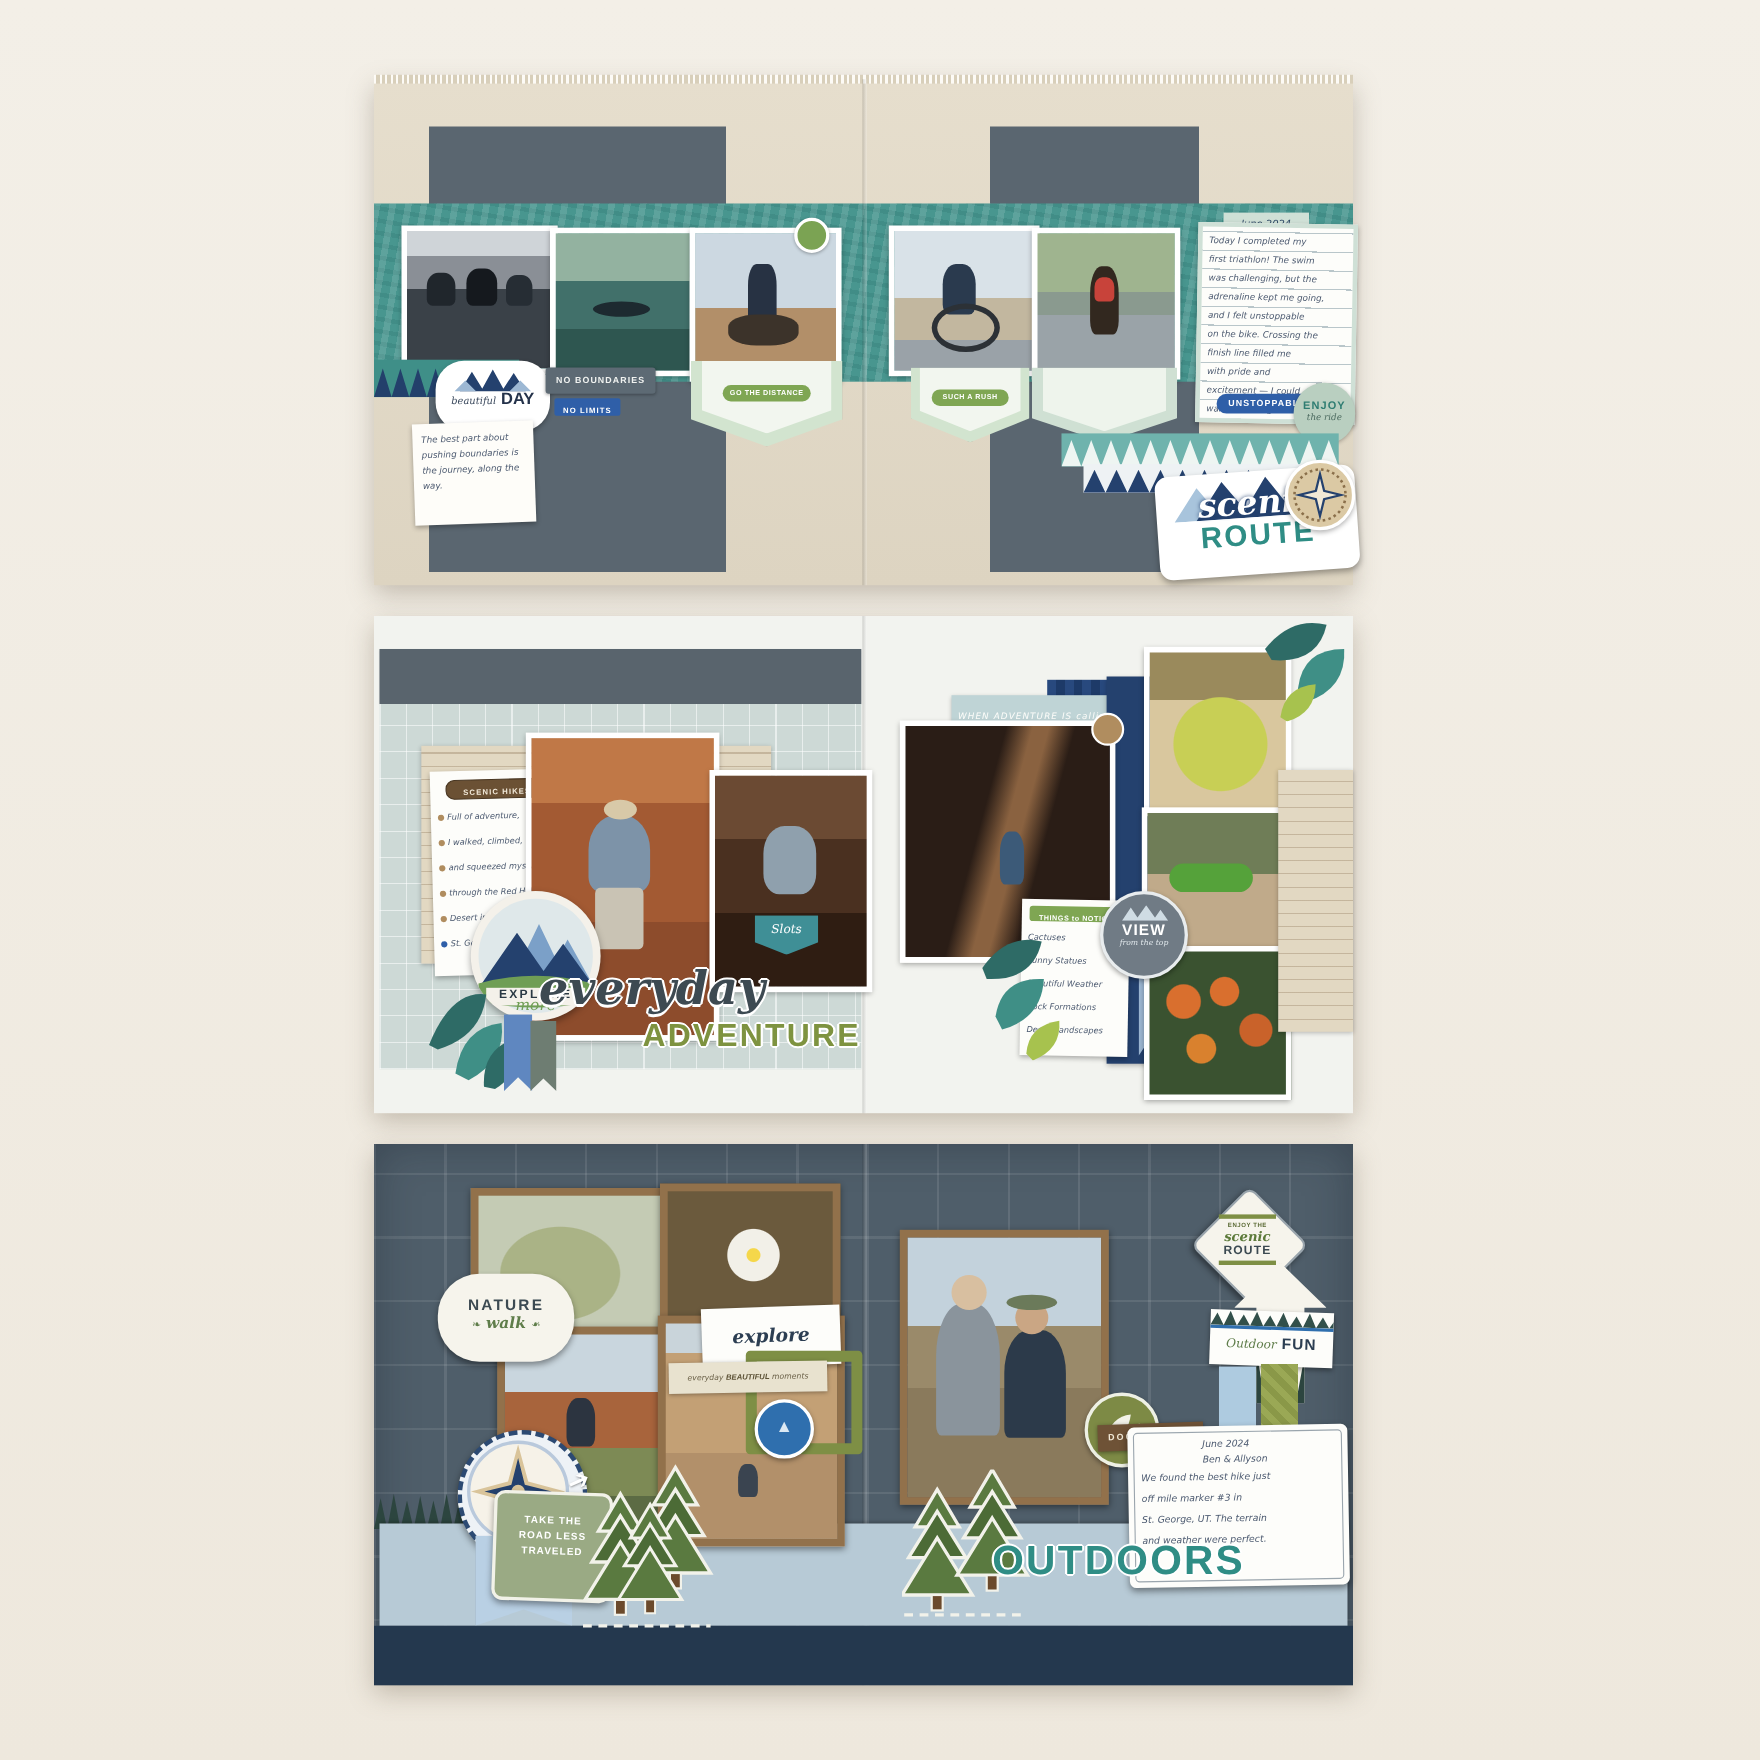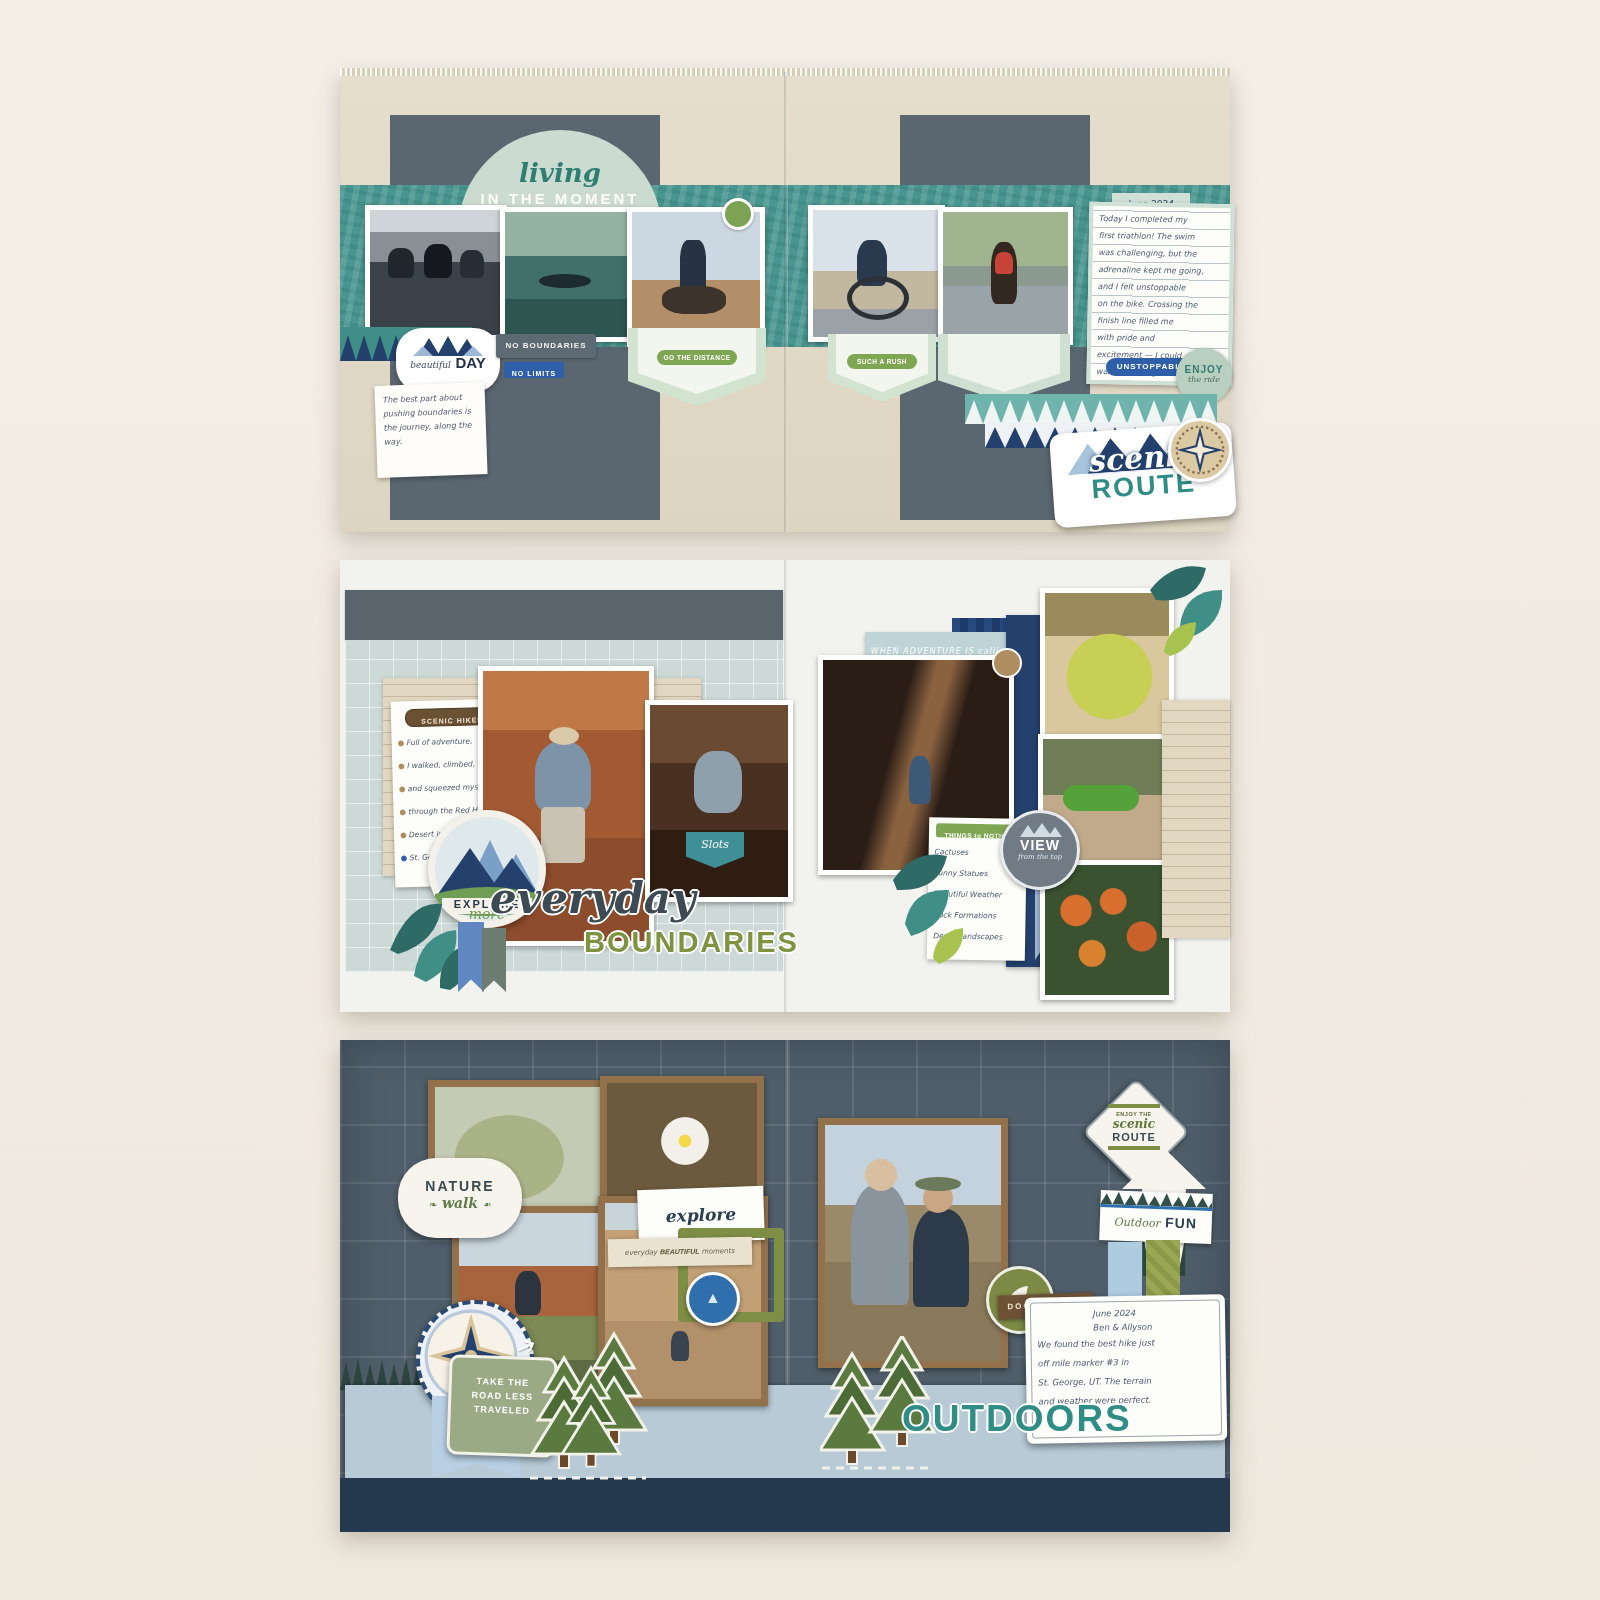--- a/index.html
+++ b/index.html
@@ -36,24 +36,20 @@
 <div class="spread" style="left:340px;top:72px;width:890px;height:460px;background:linear-gradient(180deg,#e6decd,#ddd4c1);">
 
   <div class="a" style="left:0;top:-4px;width:890px;height:8px;background:repeating-linear-gradient(90deg,#fdfbf6 0 2px,#d8cfba 2px 5px);"></div>
 
   <div class="a" style="left:50px;top:43px;width:270px;height:405px;background:#5a6670;"></div>
   <div class="a" style="left:560px;top:43px;width:190px;height:405px;background:#5a6670;"></div>
 
   <div class="a tealtex" style="left:0;top:113px;width:890px;height:162px;background-color:#48968f;"></div>
   <div class="fold" style="left:444px;"></div>
 
-  <div class="a" style="left:118px;top:58px;width:204px;height:110px;background:#ccdbd0;border-radius:102px 102px 0 0;text-align:center;">
-    <div class="script" style="margin-top:28px;font-size:26px;color:#2e7f72;font-weight:bold;">living</div>
-    <div class="caps" style="font-size:15px;color:#fdfdf8;letter-spacing:3px;margin-top:2px;">IN THE MOMENT</div>
-  </div>
 
   <div class="photo" style="left:25px;top:133px;width:132px;height:125px;background:linear-gradient(180deg,#cfd4d8 0 18%,#8a8f96 18% 42%,#3a4148 42% 100%);">
     <div class="fig" style="left:18px;top:38px;width:26px;height:30px;background:#20262c;"></div>
     <div class="fig" style="left:54px;top:34px;width:28px;height:34px;background:#15191e;"></div>
     <div class="fig" style="left:90px;top:40px;width:24px;height:28px;background:#262d34;"></div>
   </div>
   <div class="photo" style="left:160px;top:135px;width:122px;height:125px;background:linear-gradient(180deg,#93b2a0 0 35%,#41706a 35% 70%,#2e5650 70% 100%);">
     <div class="fig" style="left:34px;top:62px;width:52px;height:14px;border-radius:50%;background:#1d2a30;"></div>
   </div>
   <div class="photo" style="left:287px;top:135px;width:128px;height:130px;background:linear-gradient(180deg,#ccd8e1 0 52%,#b28f69 52% 100%);">
@@ -211,21 +207,21 @@
 
   <svg class="a" style="left:40px;top:330px;" width="104" height="100" viewBox="0 0 104 100">
       <path fill="#2e6b66" d="M10 60 Q30 10 62 14 Q58 52 18 64 Z"></path>
       <path fill="#3f8f86" d="M34 86 Q40 44 76 40 Q80 74 46 92 Z"></path>
       <path fill="#2e6b66" d="M60 98 Q58 64 88 54 Q96 84 70 100 Z"></path>
     </svg>
   <div class="ribbon" style="left:118px;top:362px;width:26px;height:70px;background:#5f87c0;"></div>
   <div class="ribbon" style="left:142px;top:368px;width:24px;height:64px;background:#6e7d72;"></div>
 
   <div class="script outline-w a" style="left:150px;top:314px;font-size:42px;font-weight:bold;color:#3d4a52;">everyday</div>
-  <div class="caps outline-w a" style="left:244px;top:366px;font-size:29px;color:#7e9340;letter-spacing:2px;">BOUNDARIES</div>
+  <div class="caps outline-w a" style="left:244px;top:366px;font-size:29px;color:#7e9340;letter-spacing:2px;">ADVENTURE</div>
 
   <div class="a" style="left:612px;top:58px;width:120px;height:26px;background:repeating-linear-gradient(90deg,#28497e 0 8px,#1d3a68 8px 16px);"></div>
   <div class="a" style="left:525px;top:72px;width:206px;height:40px;background:#bfd4d6;box-shadow:0 2px 4px rgba(0,0,0,.25);text-align:center;">
     <span class="hand" style="font-size:8px;line-height:40px;color:#fdfdfa;letter-spacing:1px;">WHEN ADVENTURE IS calling YOU MUST GO</span>
   </div>
   <div class="a" style="left:666px;top:55px;width:42px;height:352px;background:#24416e;box-shadow:0 2px 5px rgba(0,0,0,.3);"></div>
   <div class="ribbon" style="left:695px;top:282px;width:28px;height:118px;background:#9db8d4;"></div>
   <div class="photo" style="left:478px;top:95px;width:186px;height:210px;background:linear-gradient(105deg,#2a1d16 0 38%,#8a6240 48% 54%,#2a1d16 64% 100%);">
     <div class="fig" style="left:86px;top:96px;width:22px;height:48px;background:#3c5a78;"></div>
   </div>

